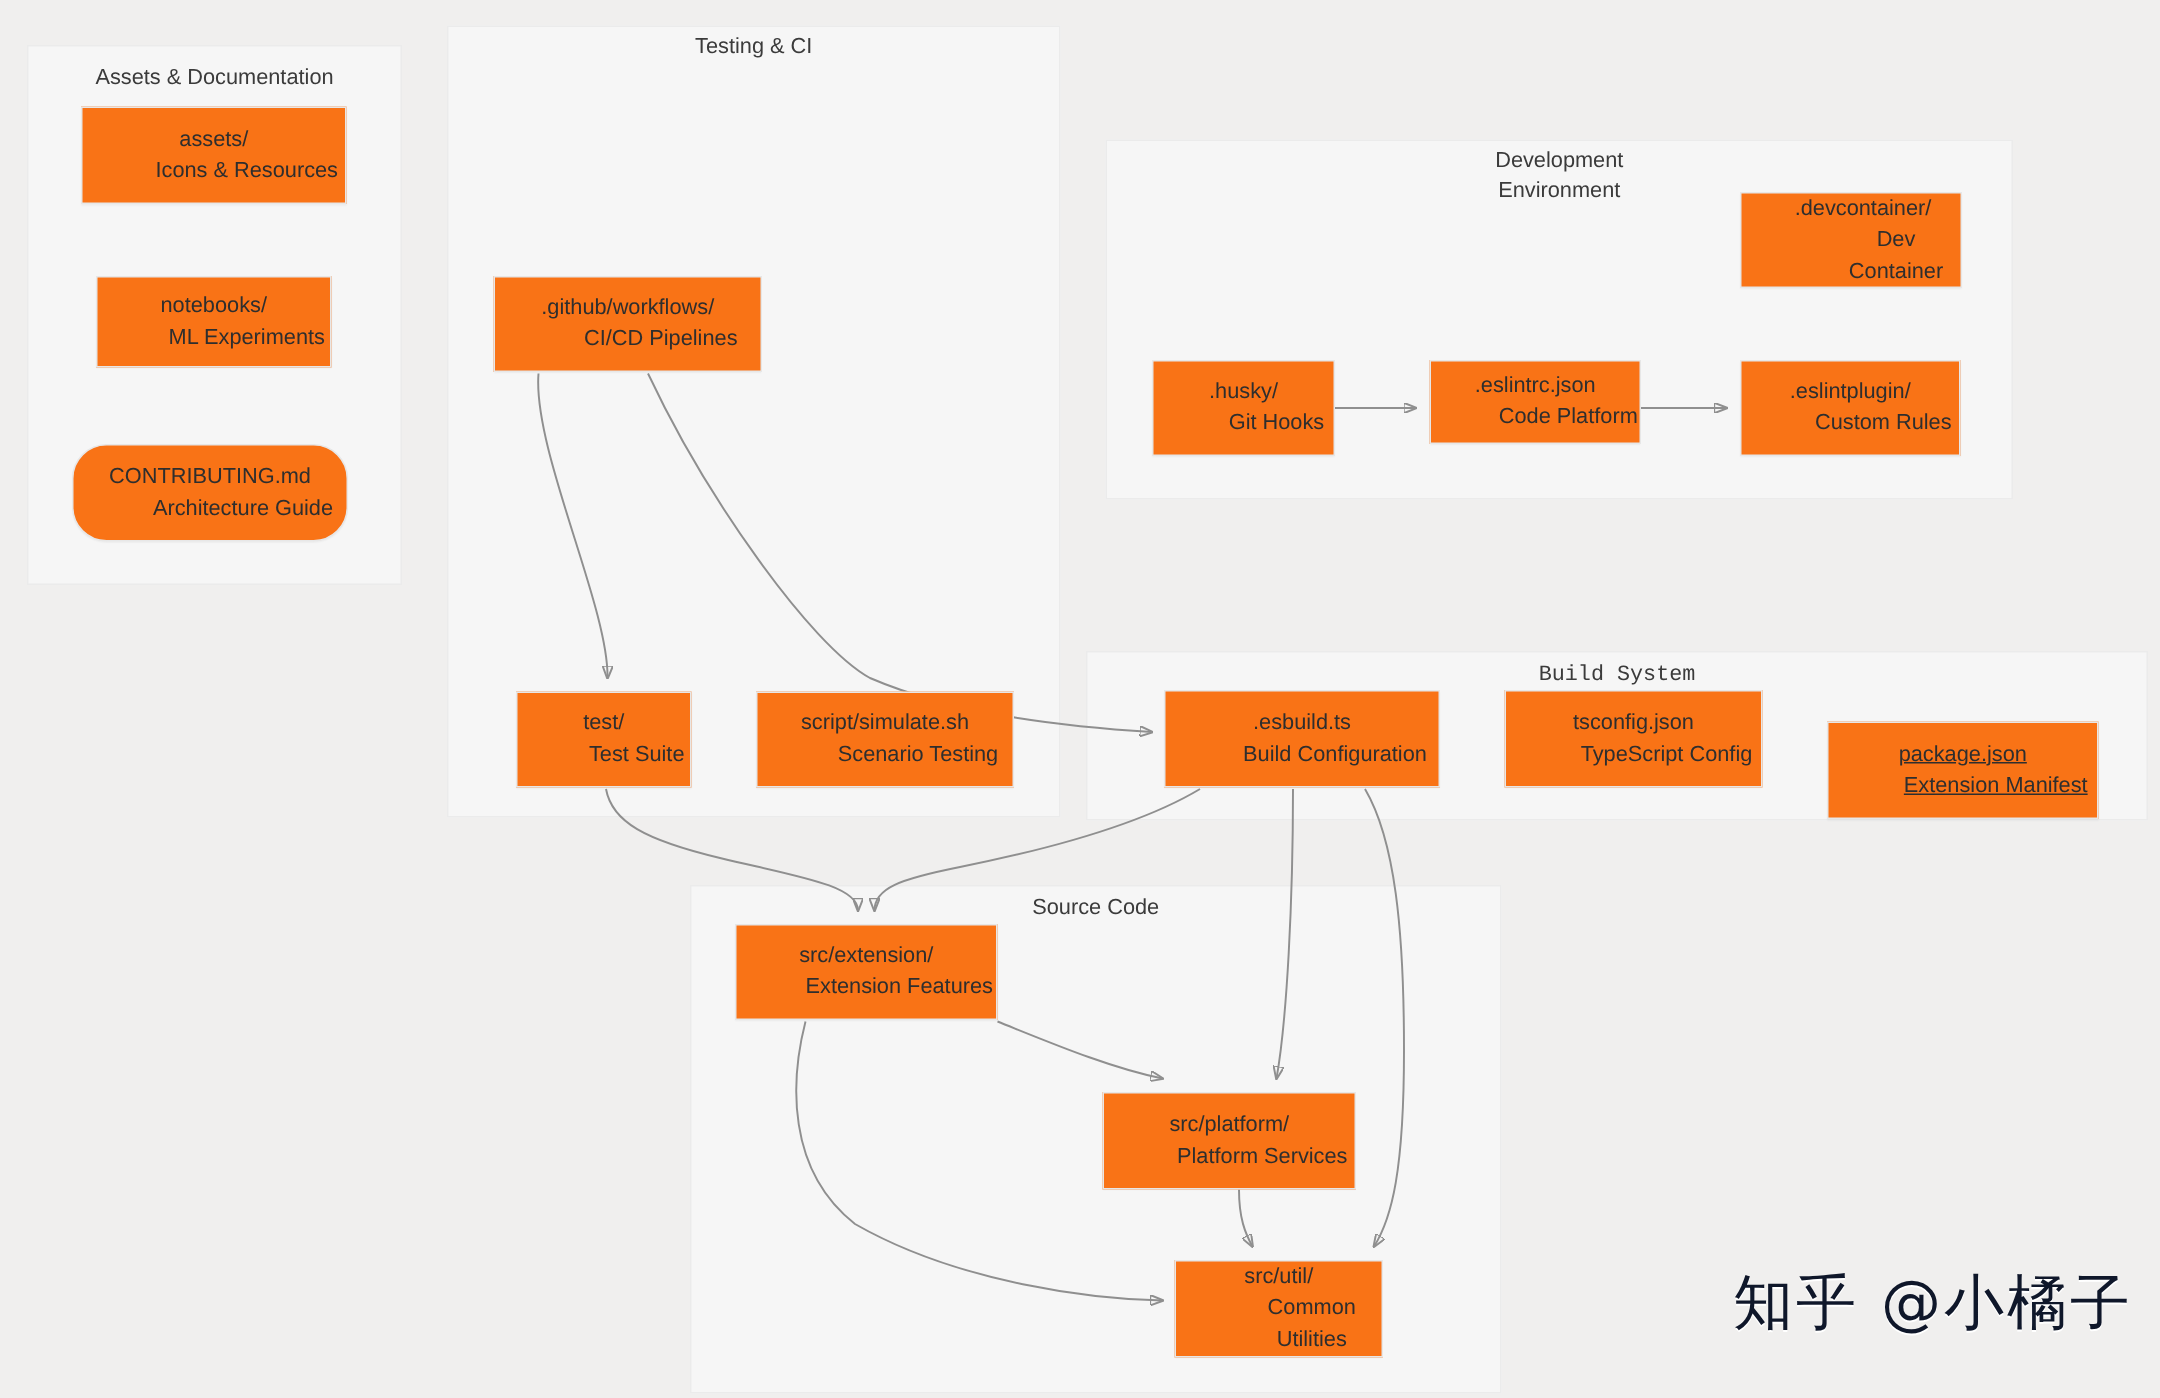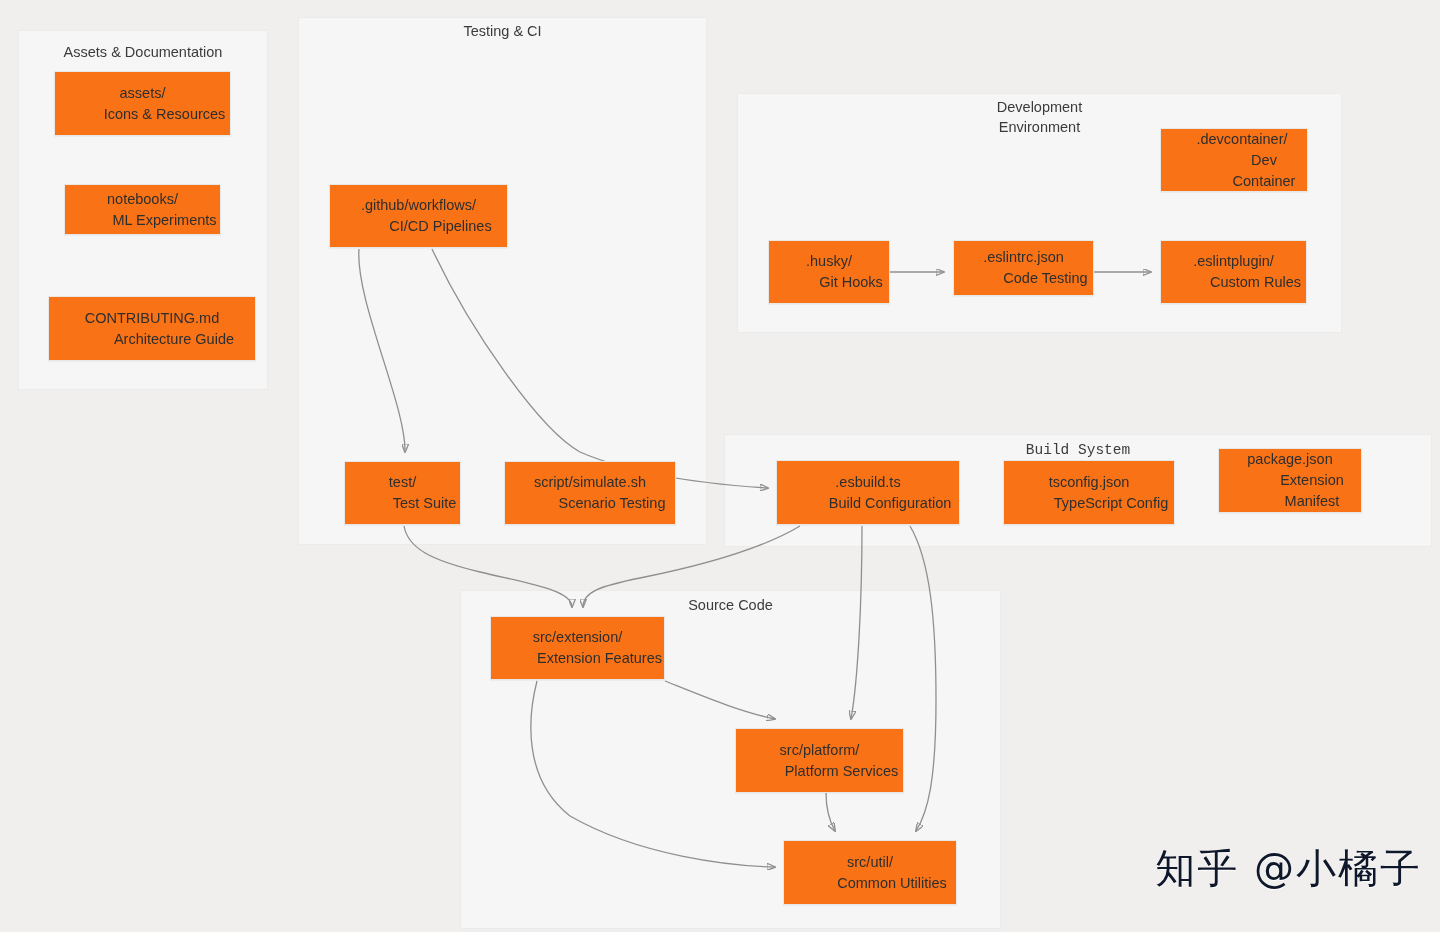--- a/index.html
+++ b/index.html
@@ -118,25 +118,25 @@
         <path d="M 890,272 L 944,272" marker-end="url(#arrowhead)"></path>
         <path d="M 1094,272 L 1151,272" marker-end="url(#arrowhead)"></path>
       </g>
   </svg>
 
   <div id="nodes">
       <div class="node" style="left: 54px; top: 71px; width: 177px; height: 65px;">
         <span class="n-path">assets/</span>
         <span class="n-desc">Icons &amp; Resources</span>
       </div>
-      <div class="node" style="left: 64px; top: 184px; width: 157px; height: 51px; text-align: center;">
+      <div class="node" style="left: 64px; top: 184px; width: 157px; height: 61px; text-align: center;">
         <span class="n-path">notebooks/</span>
         <span class="n-desc">ML Experiments</span>
       </div>
-      <div class="node" style="left: 48px; top: 296px; width: 208px; height: 65px;">
+      <div class="node" style="left: 48px; top: 296px; width: 184px; height: 65px; border-radius: 23px;">
         <span class="n-path">CONTRIBUTING.md</span>
         <span class="n-desc">Architecture Guide</span>
       </div>
       <div class="node" style="left: 329px; top: 184px; width: 179px; height: 64px;">
         <span class="n-path">.github/workflows/</span>
         <span class="n-desc">CI/CD Pipelines</span>
       </div>
       <div class="node" style="left: 344px; top: 461px; width: 117px; height: 64px;">
         <span class="n-path">test/</span>
         <span class="n-desc">Test Suite</span>
@@ -148,46 +148,46 @@
       <div class="node" style="left: 1160px; top: 128px; width: 148px; height: 64px; padding-left: 16px;">
         <span class="n-path">.devcontainer/</span>
         <span class="n-desc">Dev Container</span>
       </div>
       <div class="node" style="left: 768px; top: 240px; width: 122px; height: 64px;">
         <span class="n-path">.husky/</span>
         <span class="n-desc">Git Hooks</span>
       </div>
       <div class="node" style="left: 953px; top: 240px; width: 141px; height: 56px;">
         <span class="n-path">.eslintrc.json</span>
-        <span class="n-desc">Code Testing</span>
+        <span class="n-desc">Code Platform</span>
       </div>
       <div class="node" style="left: 1160px; top: 240px; width: 147px; height: 64px;">
         <span class="n-path">.eslintplugin/</span>
         <span class="n-desc">Custom Rules</span>
       </div>
       <div class="node" style="left: 776px; top: 460px; width: 184px; height: 65px;">
         <span class="n-path">.esbuild.ts</span>
         <span class="n-desc">Build Configuration</span>
       </div>
       <div class="node" style="left: 1003px; top: 460px; width: 172px; height: 65px;">
         <span class="n-path">tsconfig.json</span>
         <span class="n-desc">TypeScript Config</span>
       </div>
-      <div class="node" style="left: 1218px; top: 448px; width: 144px; height: 65px;">
+      <div class="node" style="left: 1218px; top: 481px; width: 181px; height: 65px; text-decoration: underline;">
         <span class="n-path">package.json</span>
         <span class="n-desc">Extension Manifest</span>
       </div>
       <div class="node" style="left: 490px; top: 616px; width: 175px; height: 64px;">
         <span class="n-path">src/extension/</span>
         <span class="n-desc">Extension Features</span>
       </div>
       <div class="node" style="left: 735px; top: 728px; width: 169px; height: 65px;">
         <span class="n-path">src/platform/</span>
         <span class="n-desc">Platform Services</span>
       </div>
-      <div class="node" style="left: 783px; top: 840px; width: 174px; height: 65px;">
+      <div class="node" style="left: 783px; top: 840px; width: 139px; height: 65px;">
         <span class="n-path">src/util/</span>
         <span class="n-desc">Common Utilities</span>
       </div>
     </div>
 
   <div id="watermark">知乎 @小橘子</div>
 </div>
 
 </body></html>

